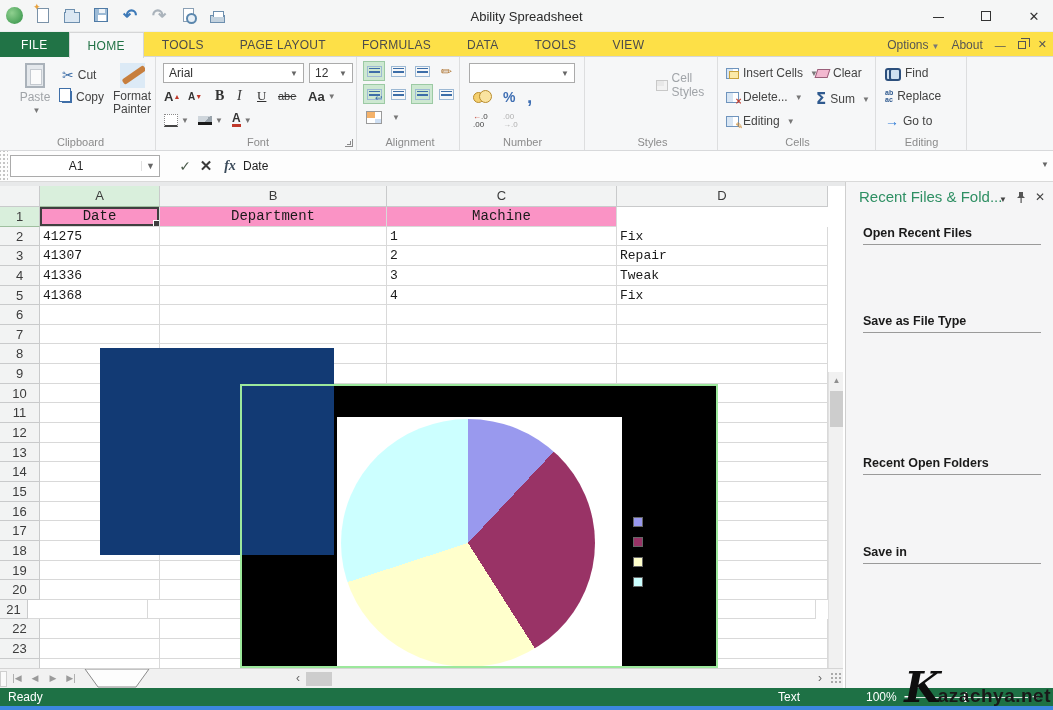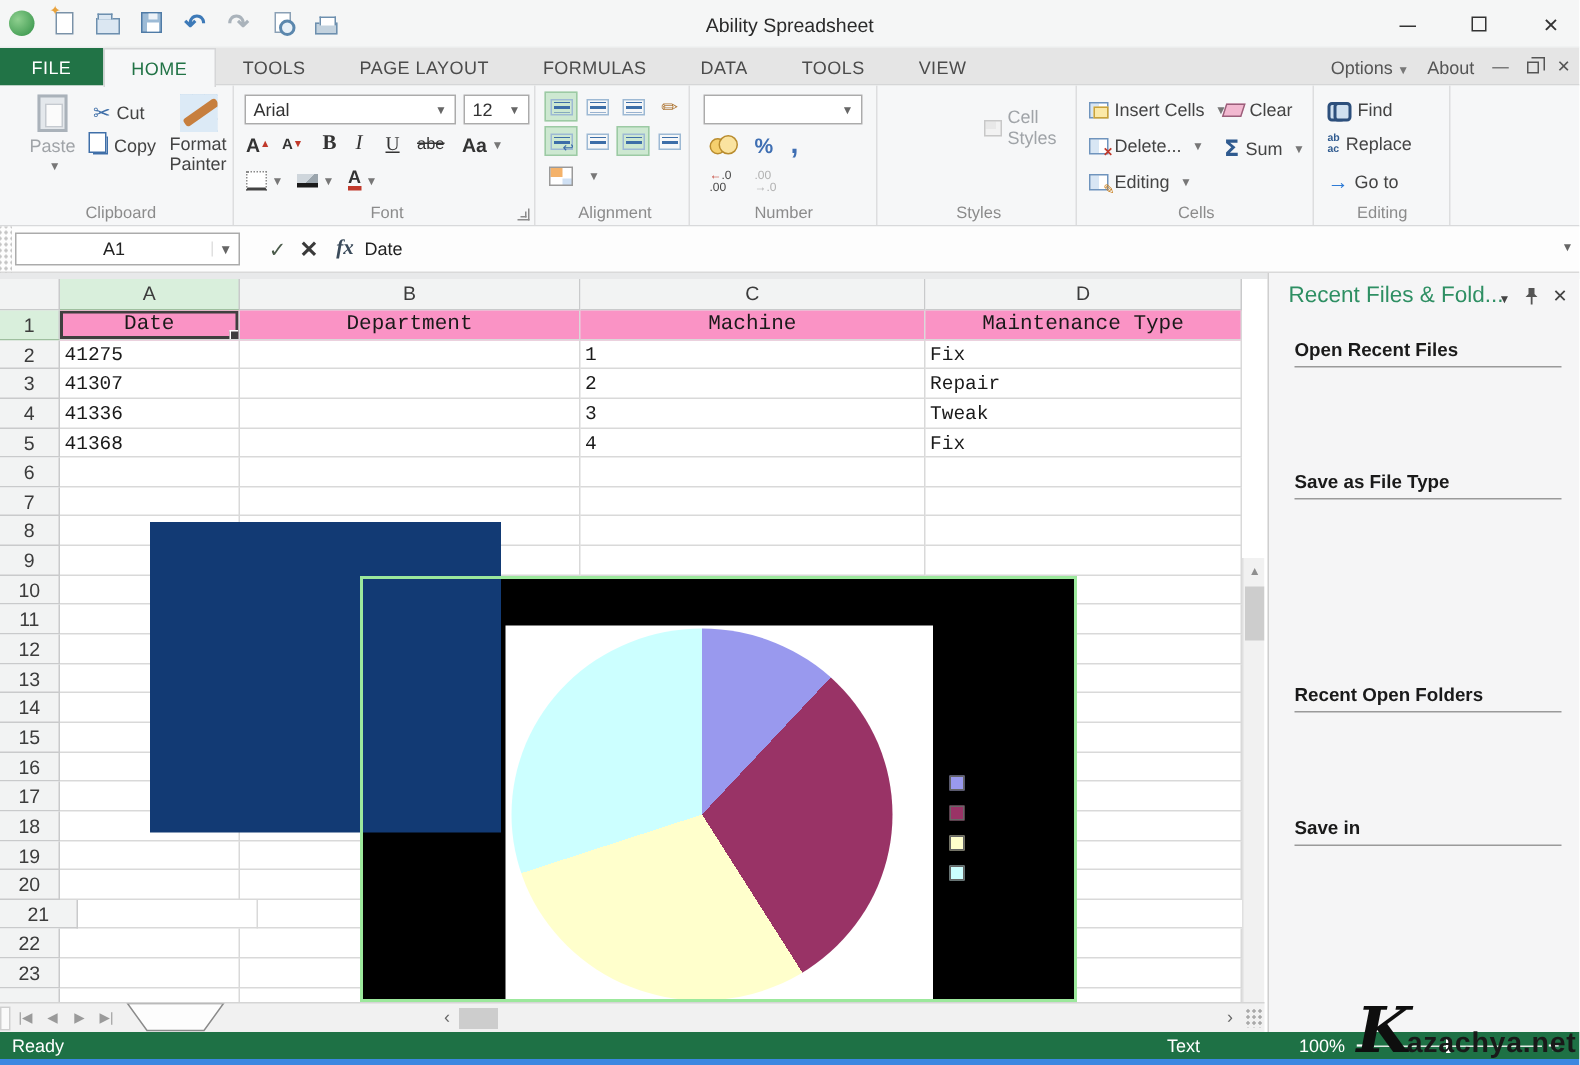--- a/index.html
+++ b/index.html
@@ -23,21 +23,21 @@
 .pprev{width:11px;height:14px;background:#fff;border:1px solid #8aa0b5;position:relative}
 .pprev::after{content:"";position:absolute;right:-4px;bottom:-3px;width:7px;height:7px;border:2px solid #5b87ad;border-radius:50%;background:#e8f0f7}
 .printi{width:15px;height:8px;background:#c3d2de;border:1px solid #6d8fae;position:relative;margin-top:7px}
 .printi::before{content:"";position:absolute;left:2px;top:-5px;width:9px;height:5px;background:#fff;border:1px solid #6d8fae;border-bottom:none}
 #win-title{left:0;top:9px;width:1053px;text-align:center;font-size:13px;color:#2a2a2a}
 #winctl{right:8px;top:0;height:32px;display:flex;align-items:center;gap:26px}
 .wc{width:22px;text-align:center;color:#333;font-size:13px;cursor:default}
 .wc .maxbox{display:inline-block;width:10px;height:10px;border:1px solid #333}
 .wc .minbar{display:inline-block;width:11px;height:1px;background:#333;vertical-align:middle}
 
-#tabrow{left:0;top:32px;width:1053px;height:25px;background:#e5e5e5;border-bottom:1px solid #d5d6d7}
+#tabrow{left:0;top:32px;width:1053px;height:25px;background:#fde047;border-bottom:1px solid #d5d6d7}
 #tab-strip{display:flex;height:25px}
 .rtab{padding:0 18px;display:flex;align-items:center;font-size:12px;color:#4b4b4b;letter-spacing:.3px}
 .rtab:first-child{background:#217346;color:#fff;padding:0 21px}
 .rtab.active{background:#f6f7f8;color:#217346;border:1px solid #d5d6d7;border-bottom:none;position:relative;z-index:2;margin-bottom:-1px}
 #tabright{right:6px;top:32px;height:25px;display:flex;align-items:center;gap:12px;color:#555}
 .dar{font-size:8px;color:#777;margin-left:3px}
 .sic{font-size:11px;color:#555}
 .ric{width:8px;height:8px;border:1px solid #555;position:relative;display:inline-block}
 .ric::before{content:"";position:absolute;left:2px;top:-4px;width:8px;height:8px;border:1px solid #555;border-left:none;border-bottom:none}
 
@@ -412,21 +412,20 @@
         <div class="gc colh sel" style="width: 120px;">A</div>
         <div class="gc colh" style="width: 227px;">B</div>
         <div class="gc colh" style="width: 230px;">C</div>
         <div class="gc colh" style="width: 211px;">D</div>
       </div>
       <div class="grow">
         <div class="gc rowh sel" style="width: 40px;">1</div>
         <div class="gc cell hdr a1" style="width: 120px;">Date</div>
         <div class="gc cell hdr" style="width: 227px;">Department</div>
         <div class="gc cell hdr" style="width: 230px;">Machine</div>
-        <div class="gc cell hdr" style="width: 211px;">Maintenance Type</div>
       </div>
       <div class="grow">
         <div class="gc rowh" style="width: 40px;">2</div>
         <div class="gc cell right" style="width: 120px;">41275</div>
         <div class="gc cell" style="width: 227px;"></div>
         <div class="gc cell right" style="width: 230px;">1</div>
         <div class="gc cell left" style="width: 211px;">Fix</div>
       </div>
       <div class="grow">
         <div class="gc rowh" style="width: 40px;">3</div>
@@ -548,21 +547,21 @@
         <div class="gc cell" style="width: 211px;"></div>
       </div>
       <div class="grow">
         <div class="gc rowh" style="width: 40px;">20</div>
         <div class="gc cell" style="width: 120px;"></div>
         <div class="gc cell" style="width: 227px;"></div>
         <div class="gc cell" style="width: 230px;"></div>
         <div class="gc cell" style="width: 211px;"></div>
       </div>
       <div class="grow">
-        <div class="gc rowh" style="width: 52px;">21</div>
+        <div class="gc rowh" style="width: 28px;">21</div>
         <div class="gc cell" style="width: 120px;"></div>
         <div class="gc cell" style="width: 227px;"></div>
         <div class="gc cell" style="width: 230px;"></div>
         <div class="gc cell" style="width: 211px;"></div>
       </div>
       <div class="grow">
         <div class="gc rowh" style="width: 40px;">22</div>
         <div class="gc cell" style="width: 120px;"></div>
         <div class="gc cell" style="width: 227px;"></div>
         <div class="gc cell" style="width: 230px;"></div>

